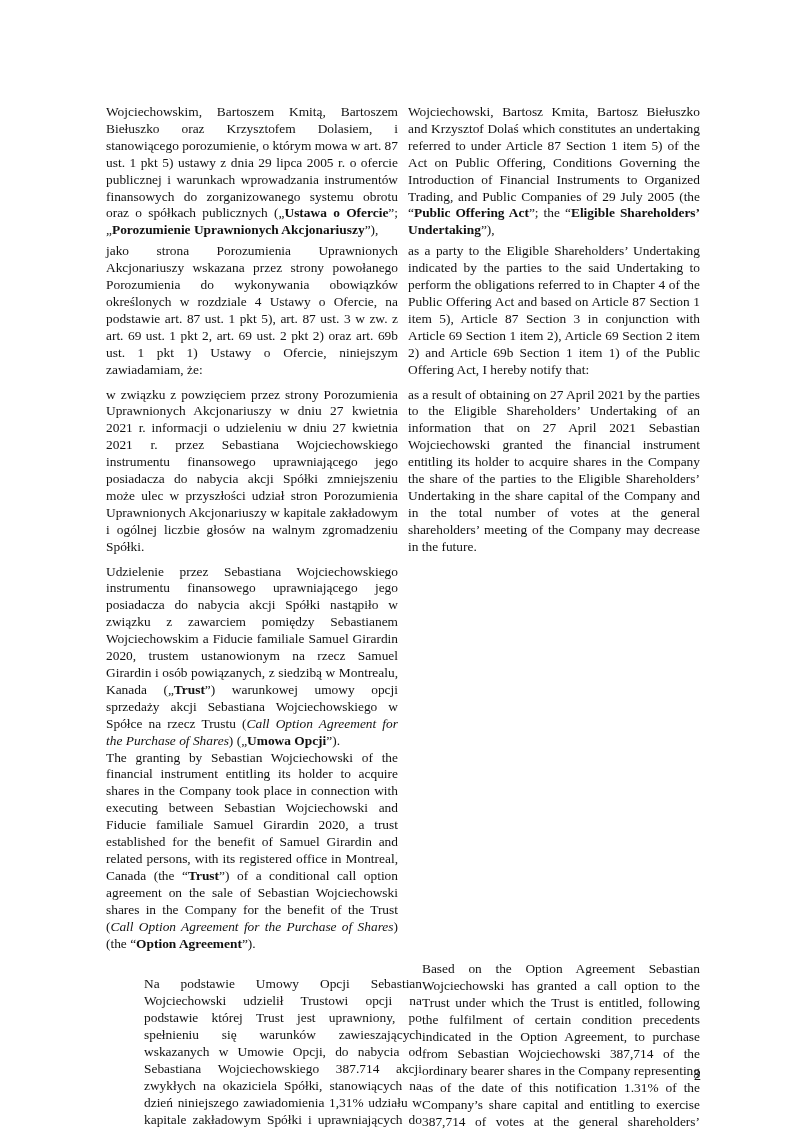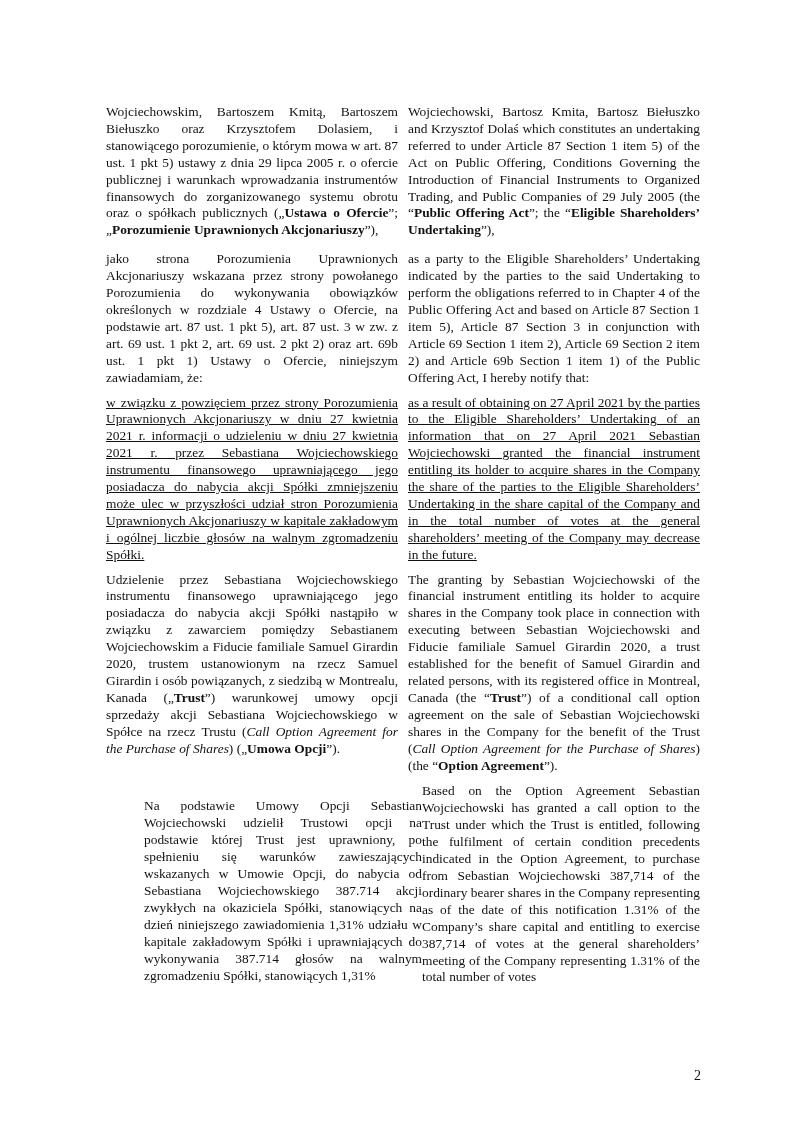--- a/index.html
+++ b/index.html
@@ -2,23 +2,23 @@
 <html><head>
 <meta charset="utf-8">
 <style>
   html, body { margin: 0; padding: 0; background: #ffffff; }
   body { width: 800px; height: 1131px; position: relative; overflow: hidden;
          font-family: "Liberation Serif", serif; color: #111; }
   .page { position: absolute; left: 106px; top: 104px; width: 594px; }
   .row { display: flex; justify-content: space-between; }
   .col { width: 292px; font-size: 13.4px; line-height: 16.9px; text-align: justify; }
   .col p { margin: 0; }
-  .row + .row { margin-top: 12px; }
-  .row.r3 { margin-top: 8px; text-decoration: underline; }
-  .row.r4 { margin-top: 8px; }
+  .row + .row { margin-top: 4px; }
+  .row.r3 { margin-top: 8px; }
+  .row.r4 { margin-top: 8px; flex-direction: column; }
   .row.r5 { margin-top: 9px; }
   .pl-row5 { padding-top: 15px; margin-left: 38px; }
   b { font-weight: bold; }
   i { font-style: italic; }
   .page-number { position: absolute; left: 694px; top: 1068px; font-size: 14px;
                  font-family: "Liberation Serif", serif; }
 </style>
 </head>
 <body>
 

